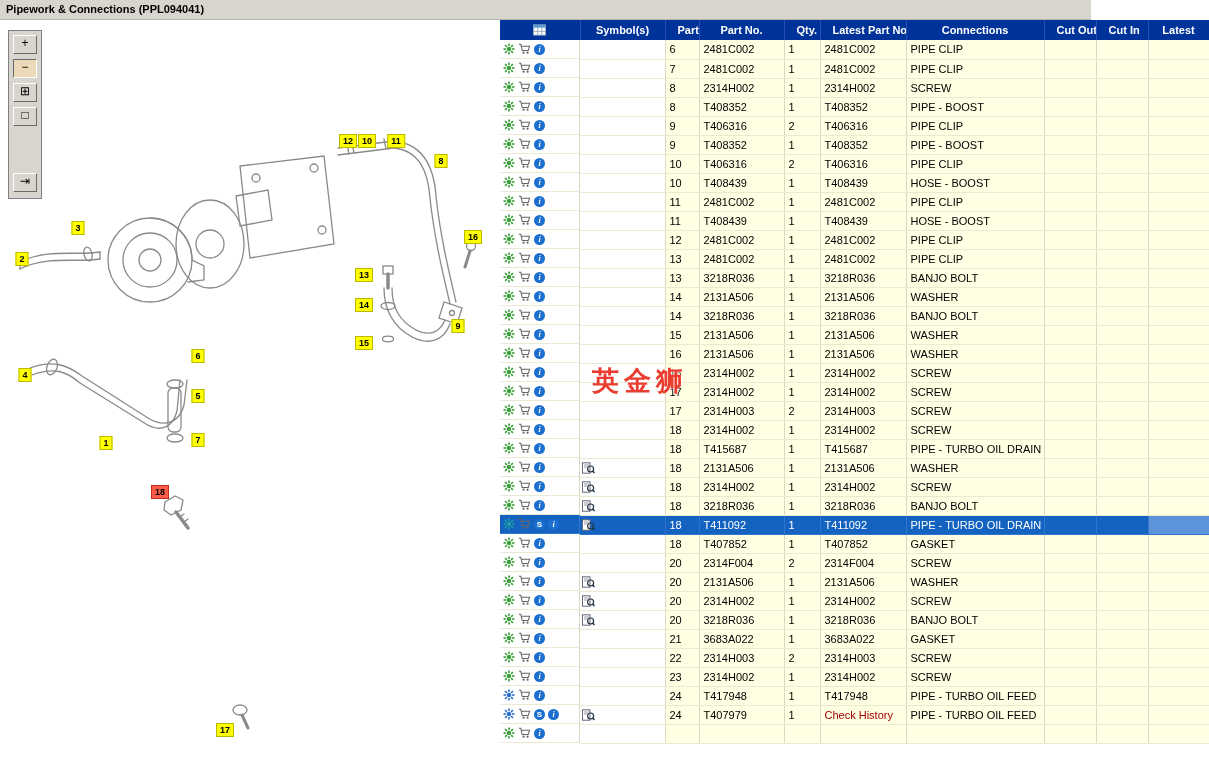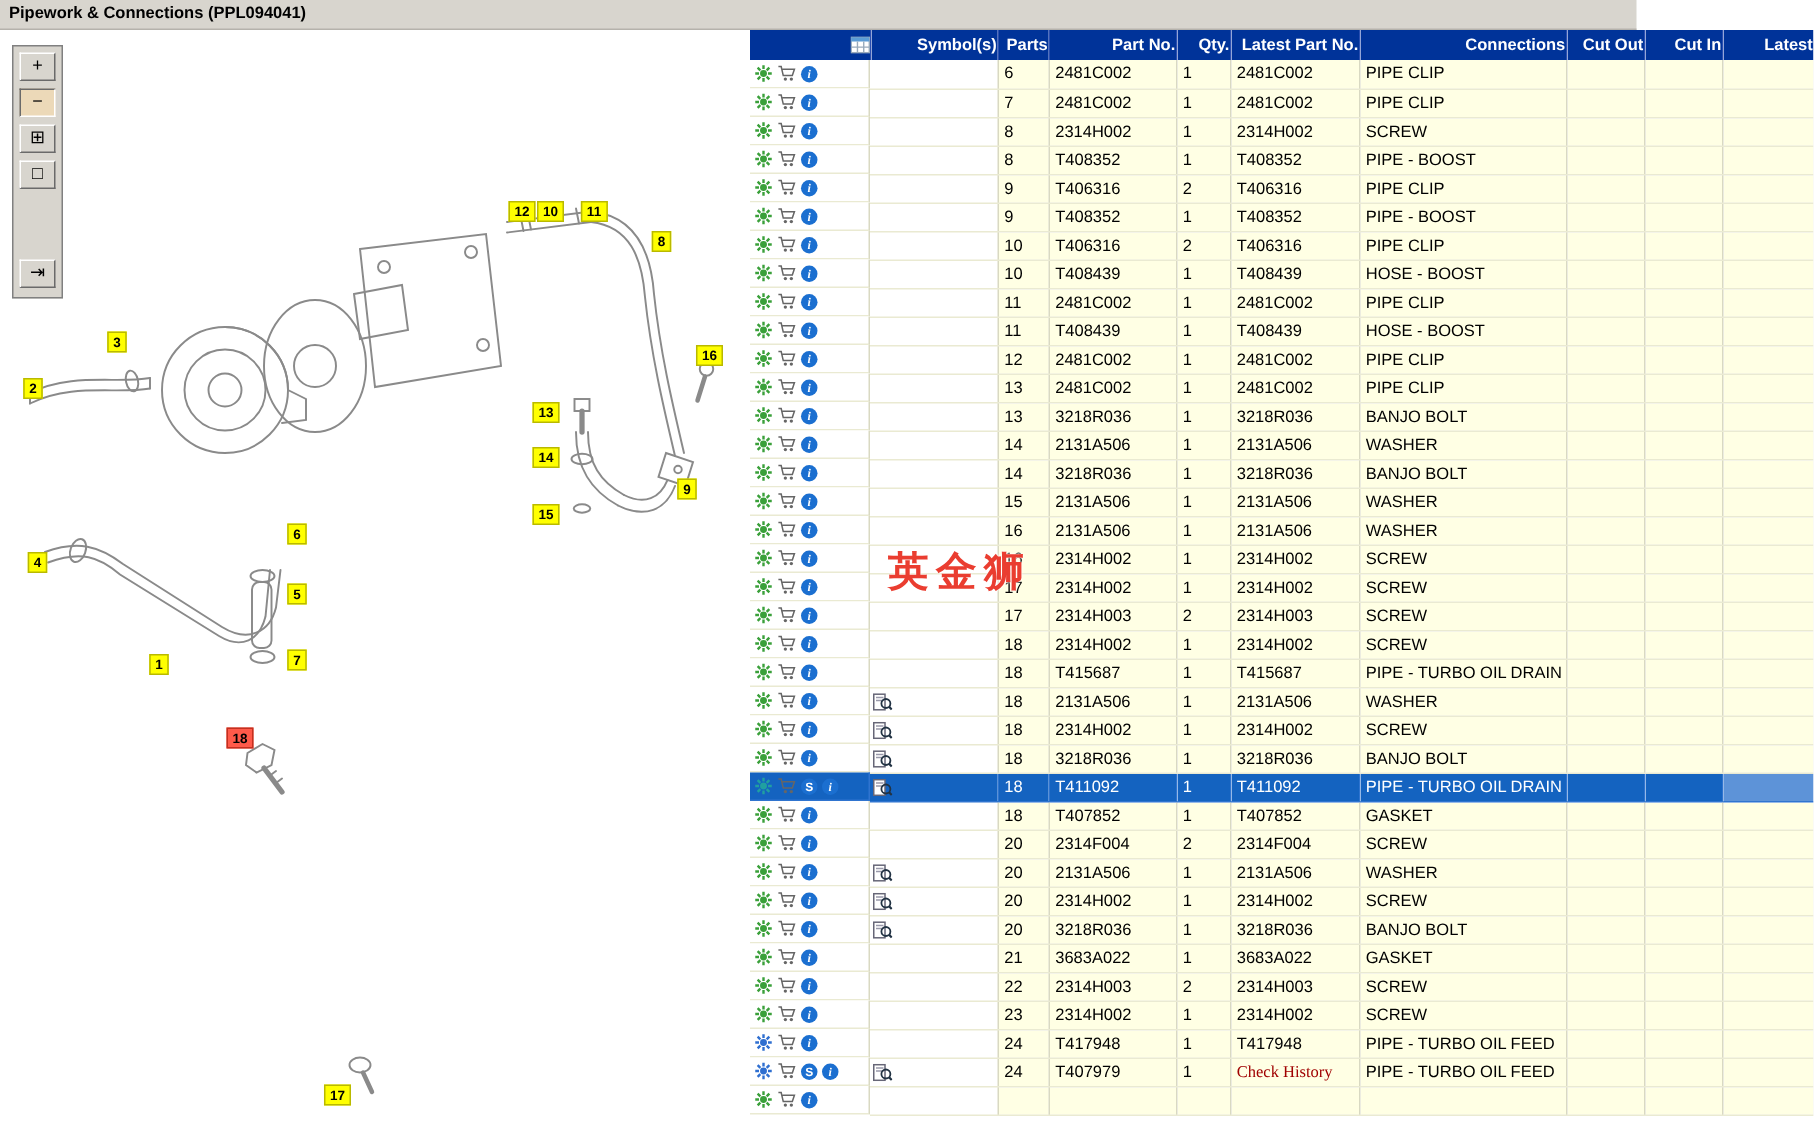--- a/index.html
+++ b/index.html
@@ -25,30 +25,30 @@
 
   .callout{position:absolute;transform:translate(-50%,-50%);background:#ffff00;
            border:1px solid #b9b900;color:#000;font-size:9px;font-weight:bold;
            line-height:10px;padding:1px 3px;cursor:pointer;z-index:4;}
   .callout.selected{background:#ff5a4a;border-color:#c23020;}
 
   
   .table-wrap{position:absolute;top:20px;left:500px;width:709px;height:745px;
               overflow:hidden;background:#fff;}
   table{border-collapse:collapse;table-layout:fixed;width:709px;font-size:11px;}
-  th{background:#003399;color:#fff;font-weight:bold;height:20px;text-align:right;
-     padding:0 0;border-right:1px solid #2a4fb0;white-space:nowrap;overflow:hidden;
+  th{background:#003399;color:#fff;font-weight:bold;height:20px;text-align:center;
+     padding:0 12px;border-right:1px solid #2a4fb0;white-space:nowrap;overflow:hidden;
      box-sizing:border-box;}
   td{height:19px;padding:0 4px;border-right:1px solid #d9d9c2;border-bottom:1px solid #eaead2;
      white-space:nowrap;overflow:hidden;background:#ffffe4;box-sizing:border-box;}
   td.iconcell,td.symcell{background:#ffffff;padding:0 2px;}
   td.iconcell{display:flex;align-items:center;gap:3px;border-right:1px solid #d9d9c2;height:19px;}
   tr.selected td{background:#1463c0;color:#fff;border-color:#2f74cf;}
   tr.selected td.commentcell{background:#5d93d8;}
-  .red{color:#a00000;font-family:Liberation Serif, serif;}
+  .red{color:#a00000;}
 
   .ic{display:inline-flex;align-items:center;justify-content:center;width:13px;height:13px;
       vertical-align:middle;cursor:pointer;}
   .badge{width:11px;height:11px;border-radius:50%;background:#1b6fd0;color:#fff;
          font-size:8px;font-weight:bold;line-height:11px;text-align:center;
          font-family:"Liberation Serif",serif;font-style:italic;}
   .badge.s{font-style:normal;font-family:"Liberation Sans",sans-serif;}
 
   .watermark{position:absolute;left:592px;top:363px;z-index:9;font-size:27px;font-weight:bold;
              color:rgba(232,45,30,0.92);letter-spacing:5px;

